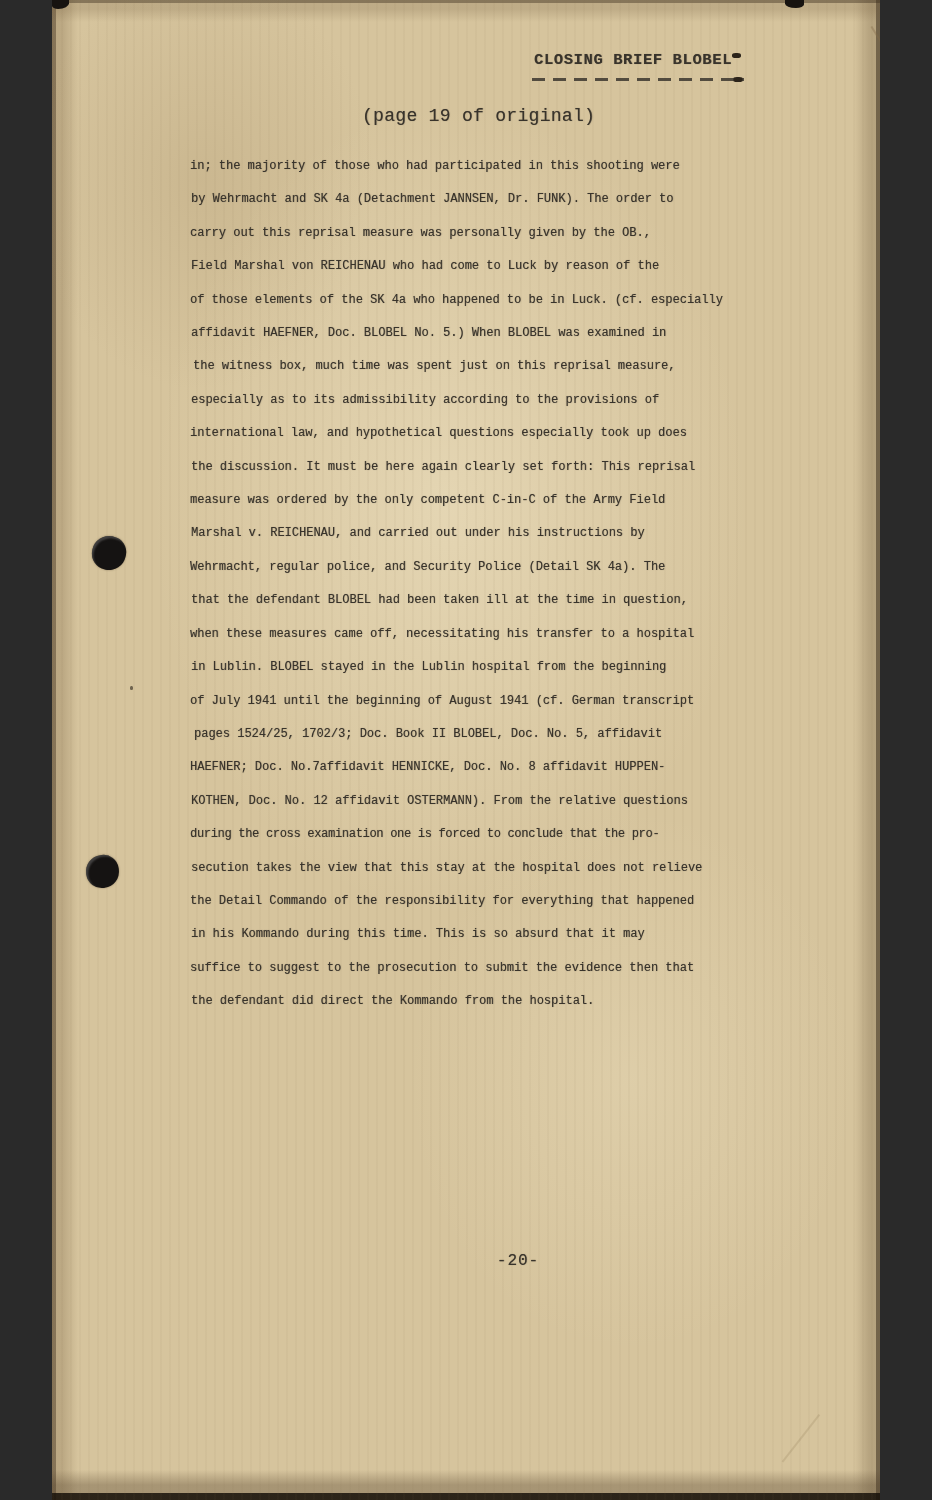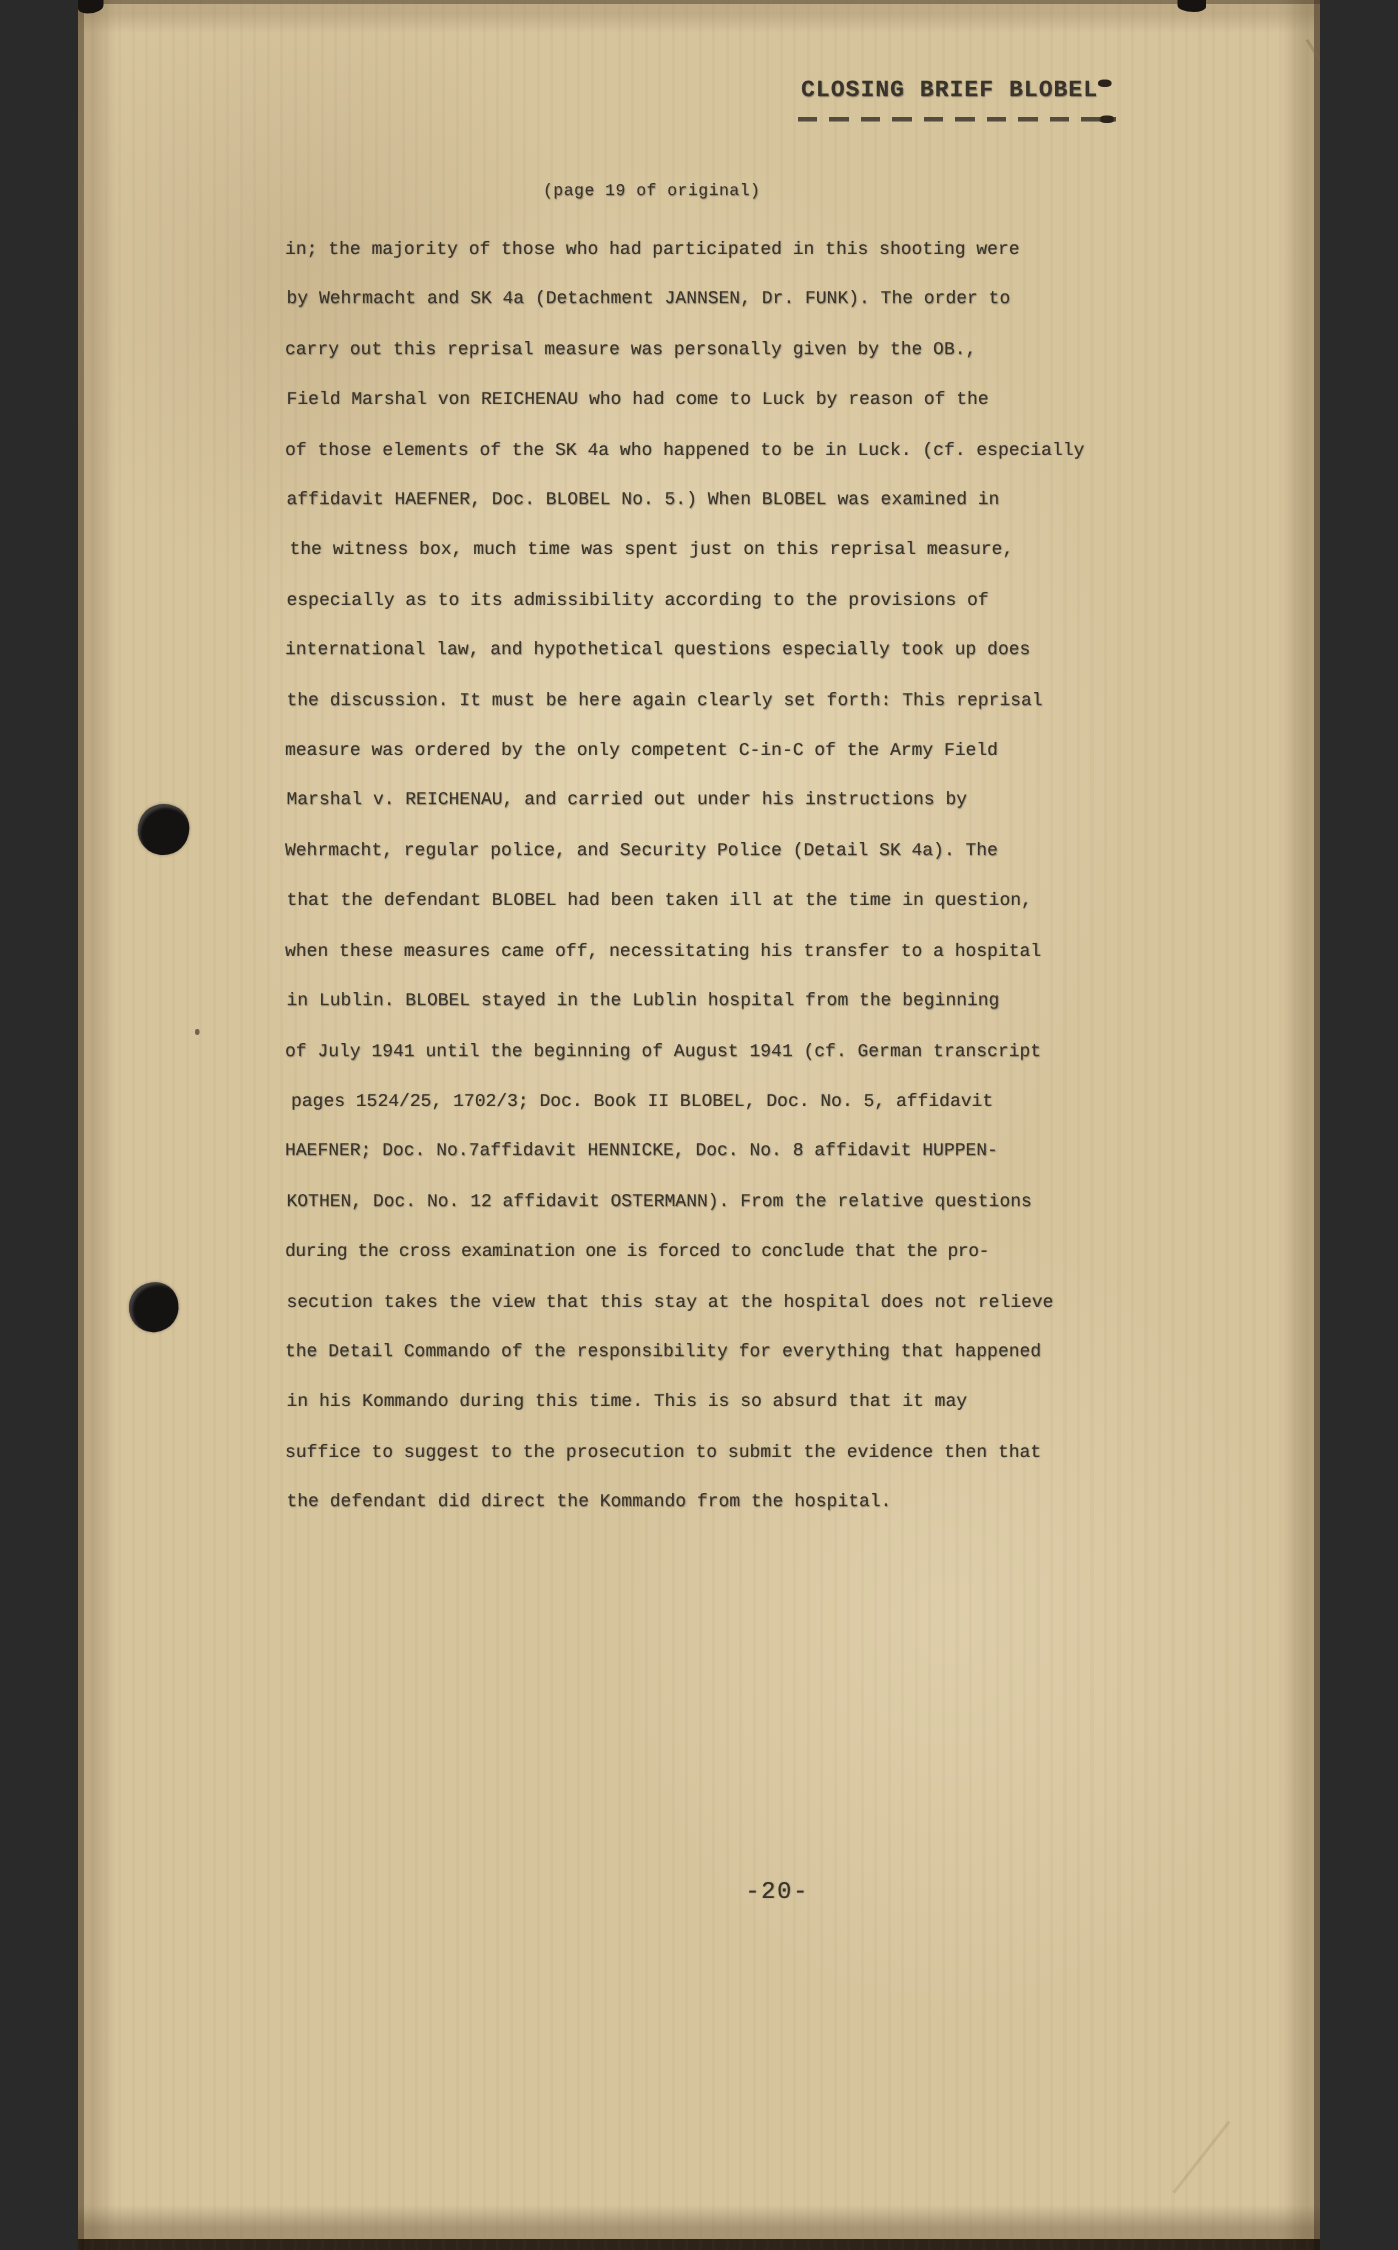--- a/index.html
+++ b/index.html
@@ -25,22 +25,22 @@
   .doc-title{
     position:absolute;left:482px;top:51px;
     font-size:15.5px;font-weight:bold;letter-spacing:0.6px;white-space:pre;
   }
   .title-underline{
     position:absolute;left:480px;top:78px;width:212px;height:3px;
     background:repeating-linear-gradient(90deg,#3b362e 0 13px,rgba(0,0,0,0) 13px 21px);
     opacity:0.85;
   }
   .page-ref{
-    position:absolute;left:310px;top:122px;
-    font-size:11px;white-space:pre;letter-spacing:0.3px;
+    position:absolute;left:310px;top:106px;
+    font-size:18px;white-space:pre;letter-spacing:0.3px;
   }
   .body-text{
     position:absolute;left:138px;top:150px;width:760px;
     font-size:12px;line-height:33.4px;
   }
   .tline{white-space:pre;}
   .tline:nth-child(even){transform:translateX(1px);}
   .tline:nth-child(7){transform:translateX(3px);}
   .tline:nth-child(18){transform:translateX(4px);}
   .tline:nth-child(21){letter-spacing:-0.3px;}

